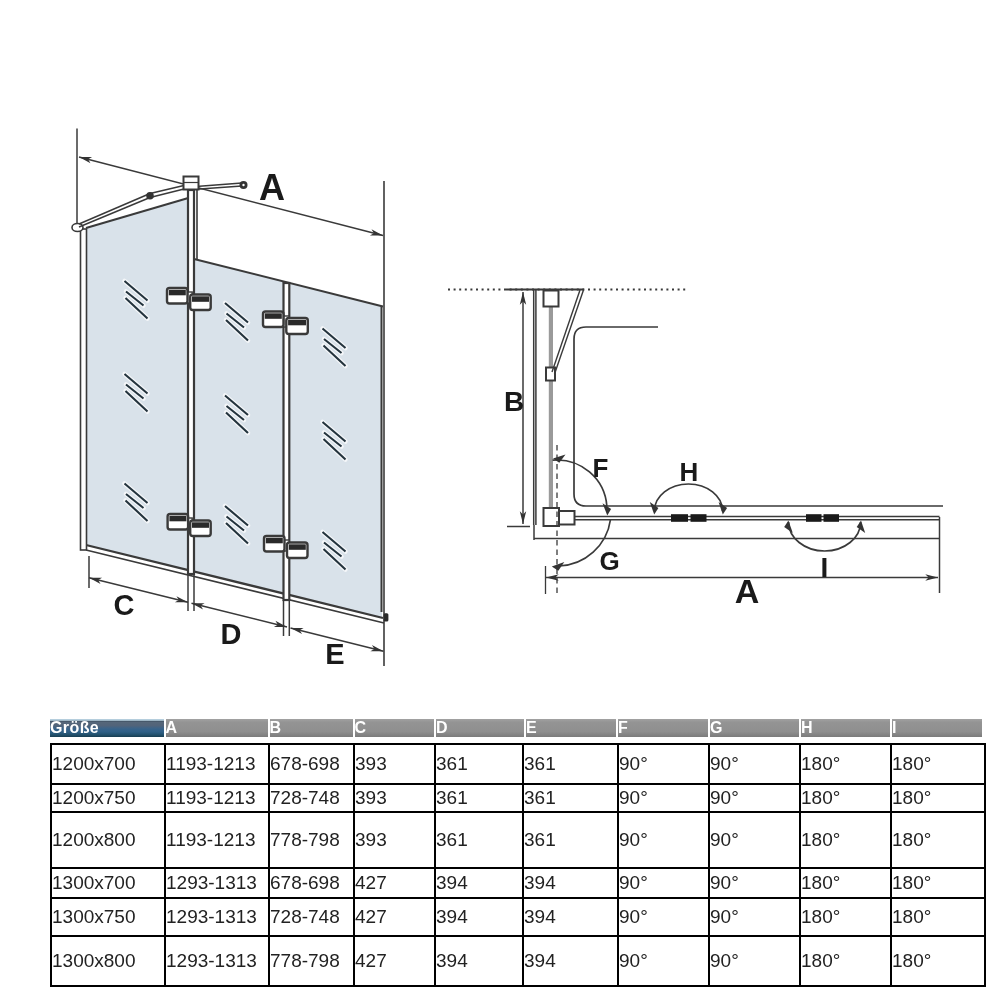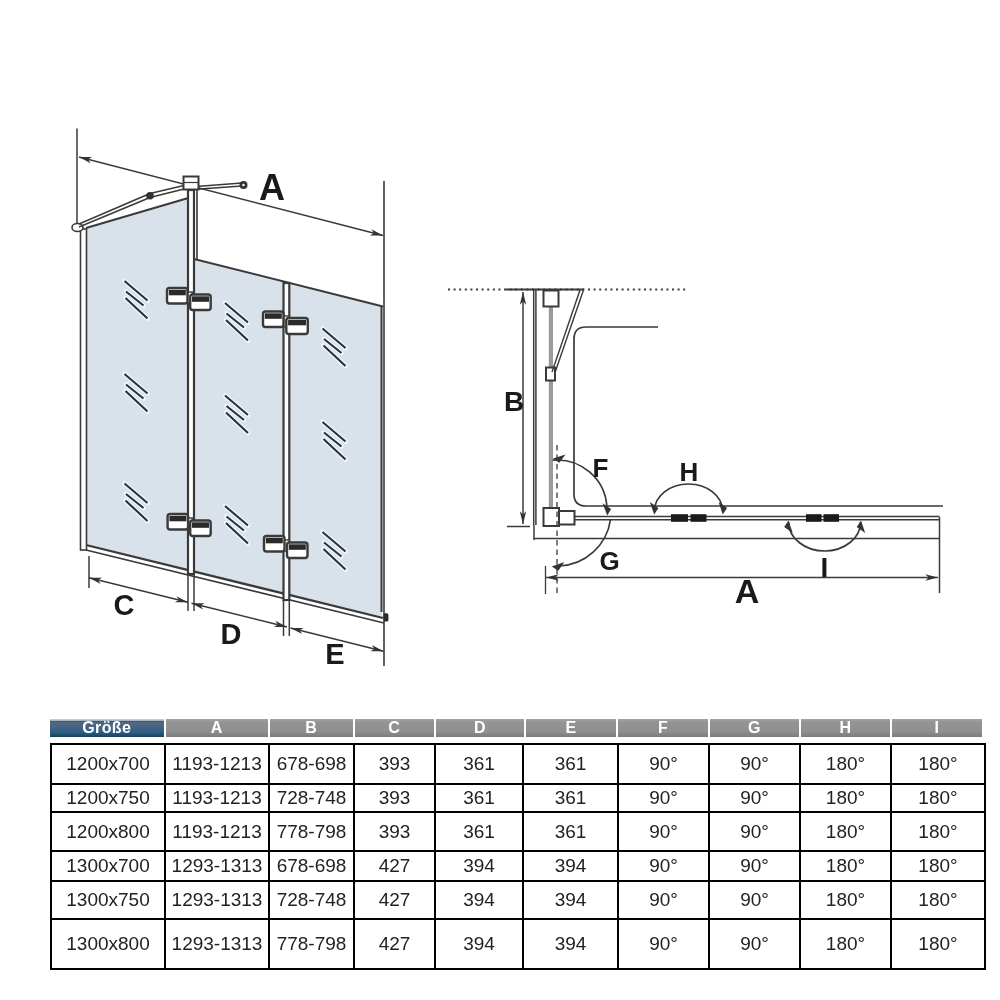--- a/index.html
+++ b/index.html
@@ -1,20 +1,20 @@
 <!DOCTYPE html>
 <html><head>
 <meta charset="utf-8">
 <style>
 html,body{margin:0;padding:0;background:#fff;}
 *{box-sizing:border-box}
 .page{position:relative;width:1000px;height:1000px;font-family:"Liberation Sans",sans-serif;background:#fff;overflow:hidden}
-.hdr{position:absolute;top:719px;height:18px;color:#fff;font-weight:bold;font-size:16px;letter-spacing:.4px;text-align:center;line-height:18px;background:linear-gradient(180deg,#a2a2a2 0%,#949494 18%,#8f8f8f 70%,#7c7c7c 100%)}
+.hdr{position:absolute;top:719px;height:18px;color:#fff;font-weight:bold;font-size:16px;letter-spacing:.4px;text-align:left;line-height:18px;background:linear-gradient(180deg,#a2a2a2 0%,#949494 18%,#8f8f8f 70%,#7c7c7c 100%)}
 .hdr.g{background:linear-gradient(180deg,#b5cedd 0%,#b5cedd 8%,#2c3e50 10%,#56677a 16%,#52647a 36%,#38638a 55%,#2e5f86 72%,#21506b 88%,#173d52 100%)}
-table.spec{position:absolute;left:50px;top:743px;border-collapse:collapse;table-layout:fixed;text-align:center;font-size:19px;color:#222;background:#fff}
+table.spec{position:absolute;left:50px;top:743px;border-collapse:collapse;table-layout:fixed;text-align:left;font-size:19px;color:#222;background:#fff}
 table.spec td{border:2px solid #000;padding:0;vertical-align:middle}
 </style>
 </head>
 <body>
 <div class="page">
 <svg width="1000" height="1000" viewBox="0 0 1000 1000">
 <defs>
 <marker id="m" viewBox="0 0 14 8" markerWidth="14" markerHeight="8" refX="13.2" refY="4" orient="auto-start-reverse" markerUnits="userSpaceOnUse">
 <path d="M0.5,0.8 L13.2,4 L0.5,7.2 L3.8,4 Z" fill="#333"></path>
 </marker>
@@ -253,21 +253,21 @@
           <td>1193-1213</td>
           <td>728-748</td>
           <td>393</td>
           <td>361</td>
           <td>361</td>
           <td>90°</td>
           <td>90°</td>
           <td>180°</td>
           <td>180°</td>
         </tr>
-<tr style="height:39px">
+<tr style="height:56px">
           <td>1200x800</td>
           <td>1193-1213</td>
           <td>778-798</td>
           <td>393</td>
           <td>361</td>
           <td>361</td>
           <td>90°</td>
           <td>90°</td>
           <td>180°</td>
           <td>180°</td>

